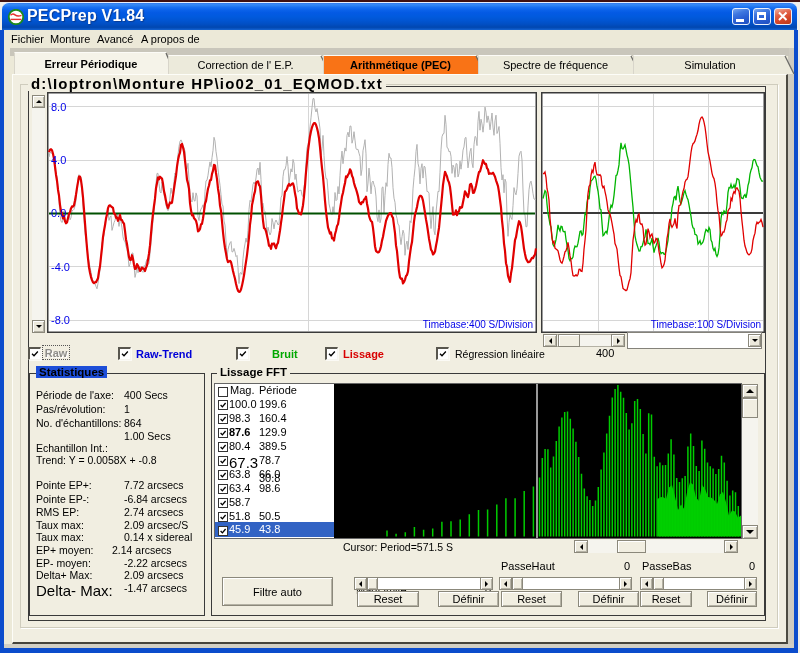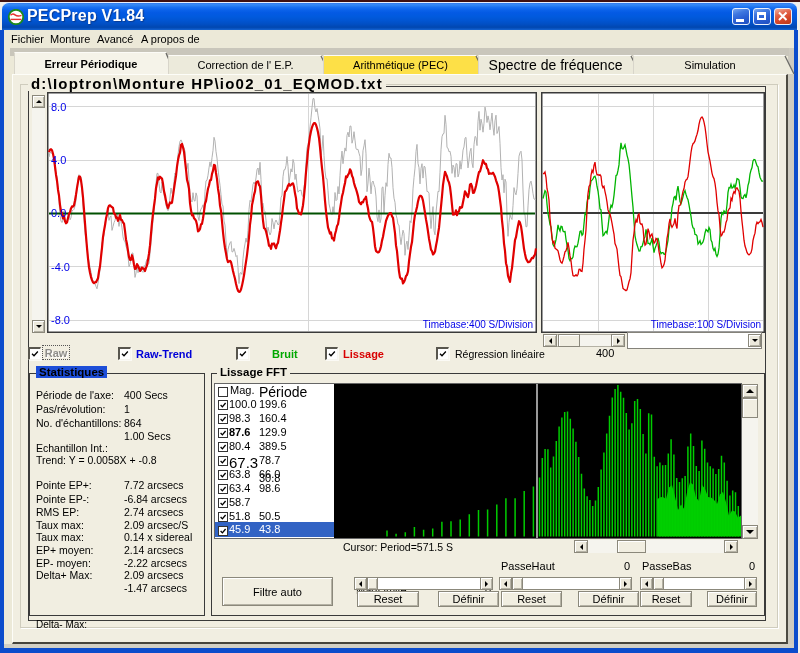--- a/index.html
+++ b/index.html
@@ -45,29 +45,29 @@
   </svg>
 <div style="position:absolute;left:168px;top:55px;width:162px;height:19px;
 background:#eceadb;font-weight:normal;font-size:11px;color:#000;
 clip-path:polygon(0 0,153px 0,162px 100%,0 100%);
 border-top:1px solid #fcfbf7;border-left:1px solid #d8d5ca;box-sizing:border-box;
 display:flex;align-items:center;justify-content:center;padding-right:8px;">Correction de l' E.P.</div>
 <svg style="position:absolute;left:320px;top:55px" width="11" height="19" viewBox="0 0 11 19">
     <line x1="1" y1="1" x2="10" y2="19" stroke="#6a6a66" stroke-width="1.3"></line>
   </svg>
 <div style="position:absolute;left:323px;top:55px;width:162px;height:19px;
-background:#fde047;font-weight:normal;font-size:11px;color:#000;
+background:#f97316;font-weight:bold;font-size:11px;color:#000;
 clip-path:polygon(0 0,153px 0,162px 100%,0 100%);
 border-top:1px solid #fcfbf7;border-left:1px solid #d8d5ca;box-sizing:border-box;
 display:flex;align-items:center;justify-content:center;padding-right:8px;">Arithmétique (PEC)</div>
 <svg style="position:absolute;left:475px;top:55px" width="11" height="19" viewBox="0 0 11 19">
     <line x1="1" y1="1" x2="10" y2="19" stroke="#6a6a66" stroke-width="1.3"></line>
   </svg>
 <div style="position:absolute;left:478px;top:55px;width:162px;height:19px;
-background:#eceadb;font-weight:normal;font-size:14px;color:#000;
+background:#eceadb;font-weight:normal;font-size:11px;color:#000;
 clip-path:polygon(0 0,153px 0,162px 100%,0 100%);
 border-top:1px solid #fcfbf7;border-left:1px solid #d8d5ca;box-sizing:border-box;
 display:flex;align-items:center;justify-content:center;padding-right:8px;">Spectre de fréquence</div>
 <svg style="position:absolute;left:630px;top:55px" width="11" height="19" viewBox="0 0 11 19">
     <line x1="1" y1="1" x2="10" y2="19" stroke="#6a6a66" stroke-width="1.3"></line>
   </svg>
 <div style="position:absolute;left:633px;top:55px;width:161px;height:19px;
 background:#eceadb;font-weight:normal;font-size:11px;color:#000;
 clip-path:polygon(0 0,152px 0,161px 100%,0 100%);
 border-top:1px solid #fcfbf7;border-left:1px solid #d8d5ca;box-sizing:border-box;
@@ -186,38 +186,38 @@
 <div style="position:absolute;left:124px;top:479px;font-size:10.5px;color:#000;white-space:nowrap;">7.72 arcsecs</div>
 <div style="position:absolute;left:36px;top:493px;font-size:10.5px;color:#000;white-space:nowrap;">Pointe EP-:</div>
 <div style="position:absolute;left:124px;top:493px;font-size:10.5px;color:#000;white-space:nowrap;">-6.84 arcsecs</div>
 <div style="position:absolute;left:36px;top:506px;font-size:10.5px;color:#000;white-space:nowrap;">RMS EP:</div>
 <div style="position:absolute;left:124px;top:506px;font-size:10.5px;color:#000;white-space:nowrap;">2.74 arcsecs</div>
 <div style="position:absolute;left:36px;top:519px;font-size:10.5px;color:#000;white-space:nowrap;">Taux max:</div>
 <div style="position:absolute;left:124px;top:519px;font-size:10.5px;color:#000;white-space:nowrap;">2.09 arcsec/S</div>
 <div style="position:absolute;left:36px;top:531px;font-size:10.5px;color:#000;white-space:nowrap;">Taux max:</div>
 <div style="position:absolute;left:124px;top:531px;font-size:10.5px;color:#000;white-space:nowrap;">0.14 x sidereal</div>
 <div style="position:absolute;left:36px;top:544px;font-size:10.5px;color:#000;white-space:nowrap;">EP+ moyen:</div>
-<div style="position:absolute;left:124px;top:544px;font-size:10.5px;color:#000;white-space:nowrap;">2.14 arcsecs</div>
+<div style="position:absolute;left:112px;top:544px;font-size:10.5px;color:#000;white-space:nowrap;">2.14 arcsecs</div>
 <div style="position:absolute;left:36px;top:557px;font-size:10.5px;color:#000;white-space:nowrap;">EP- moyen:</div>
 <div style="position:absolute;left:124px;top:557px;font-size:10.5px;color:#000;white-space:nowrap;">-2.22 arcsecs</div>
 <div style="position:absolute;left:36px;top:569px;font-size:10.5px;color:#000;white-space:nowrap;">Delta+ Max:</div>
 <div style="position:absolute;left:124px;top:569px;font-size:10.5px;color:#000;white-space:nowrap;">2.09 arcsecs</div>
-<div style="position:absolute;left:36px;top:582px;font-size:10px;color:#000;white-space:nowrap;margin-top:37px;">Delta- Max:</div>
+<div style="position:absolute;left:36px;top:582px;font-size:15px;color:#000;white-space:nowrap;">Delta- Max:</div>
 <div style="position:absolute;left:124px;top:582px;font-size:10.5px;color:#000;white-space:nowrap;">-1.47 arcsecs</div>
 <div style="position:absolute;left:211px;top:373px;width:554px;height:243px;
 border:1px solid #3a3a3a;box-sizing:border-box;"></div>
 <div style="position:absolute;left:217px;top:366px;background:#f1eee1;padding:0 3px;
 font-size:11.5px;font-weight:bold;color:#000;">Lissage FFT</div>
 <div style="position:absolute;left:214px;top:383px;width:528px;height:156px;border:1px solid #666;box-sizing:border-box;background:#fff;"></div>
 <div style="position:absolute;left:215px;top:384px;width:119px;height:154px;background:#fff;overflow:hidden;"></div>
 <div style="position:absolute;left:218px;top:386.5px;width:10px;height:10px;background:#fff;border:1px solid #333;box-sizing:border-box;">
     <svg width="8" height="8" viewBox="0 0 9 9" style="display:block"></svg>
   </div>
 <div style="position:absolute;left:230px;top:384px;font-size:11px;color:#000;">Mag.</div>
-<div style="position:absolute;left:259px;top:384px;font-size:14px;color:#000;text-align:center;">Période</div>
+<div style="position:absolute;left:259px;top:384px;font-size:11px;color:#000;text-align:center;">Période</div>
 <div style="position:absolute;left:218px;top:400.4px;width:10px;height:10px;background:#fff;border:1px solid #333;box-sizing:border-box;">
     <svg width="8" height="8" viewBox="0 0 9 9" style="display:block">
       <path d="M1.8,4.6 L3.8,6.6 L7.4,2.2" fill="none" stroke="#000" stroke-width="1.5"></path>
     </svg>
   </div>
 <div style="position:absolute;left:229px;top:398px;font-size:11px;color:#000;">100.0</div>
 <div style="position:absolute;left:259px;top:398px;font-size:11px;color:#000;">199.6</div>
 <div style="position:absolute;left:218px;top:414.29999999999995px;width:10px;height:10px;background:#fff;border:1px solid #333;box-sizing:border-box;">
     <svg width="8" height="8" viewBox="0 0 9 9" style="display:block">
       <path d="M1.8,4.6 L3.8,6.6 L7.4,2.2" fill="none" stroke="#000" stroke-width="1.5"></path>

